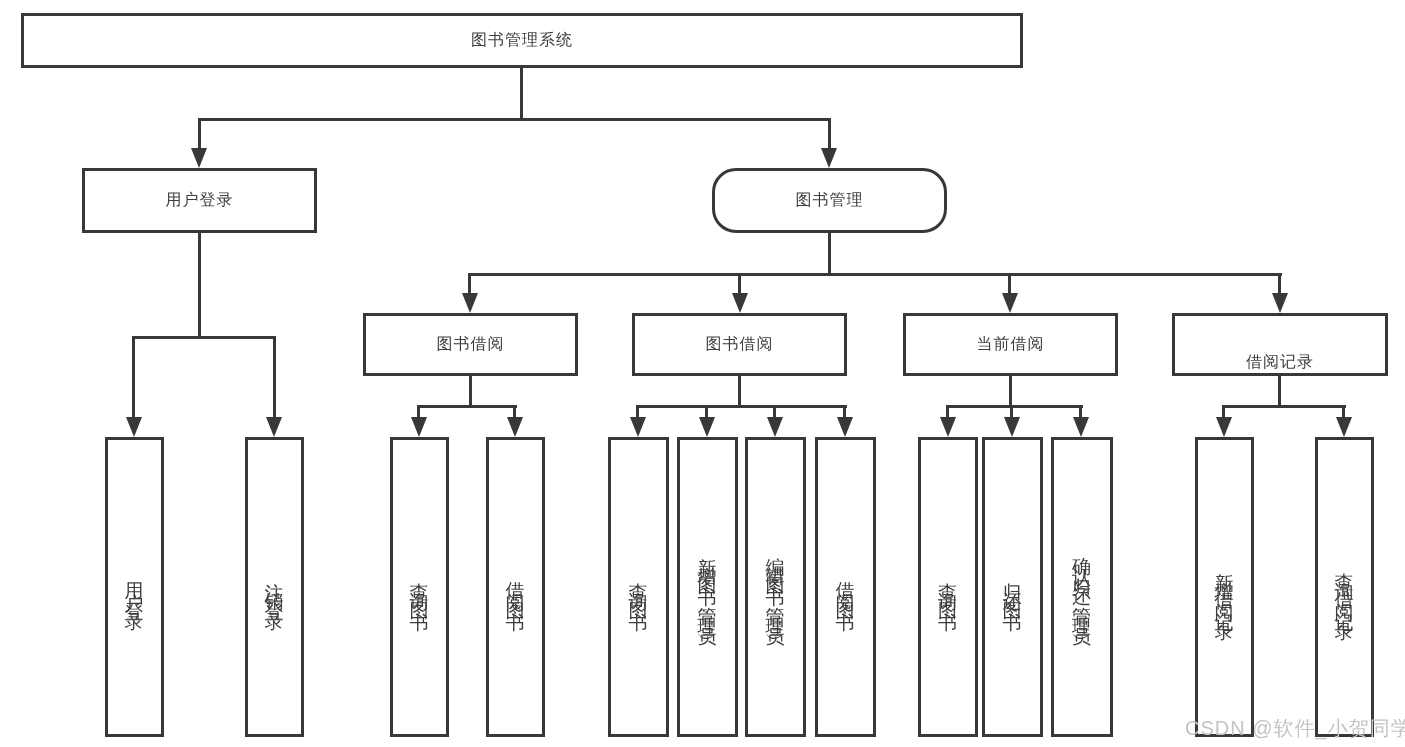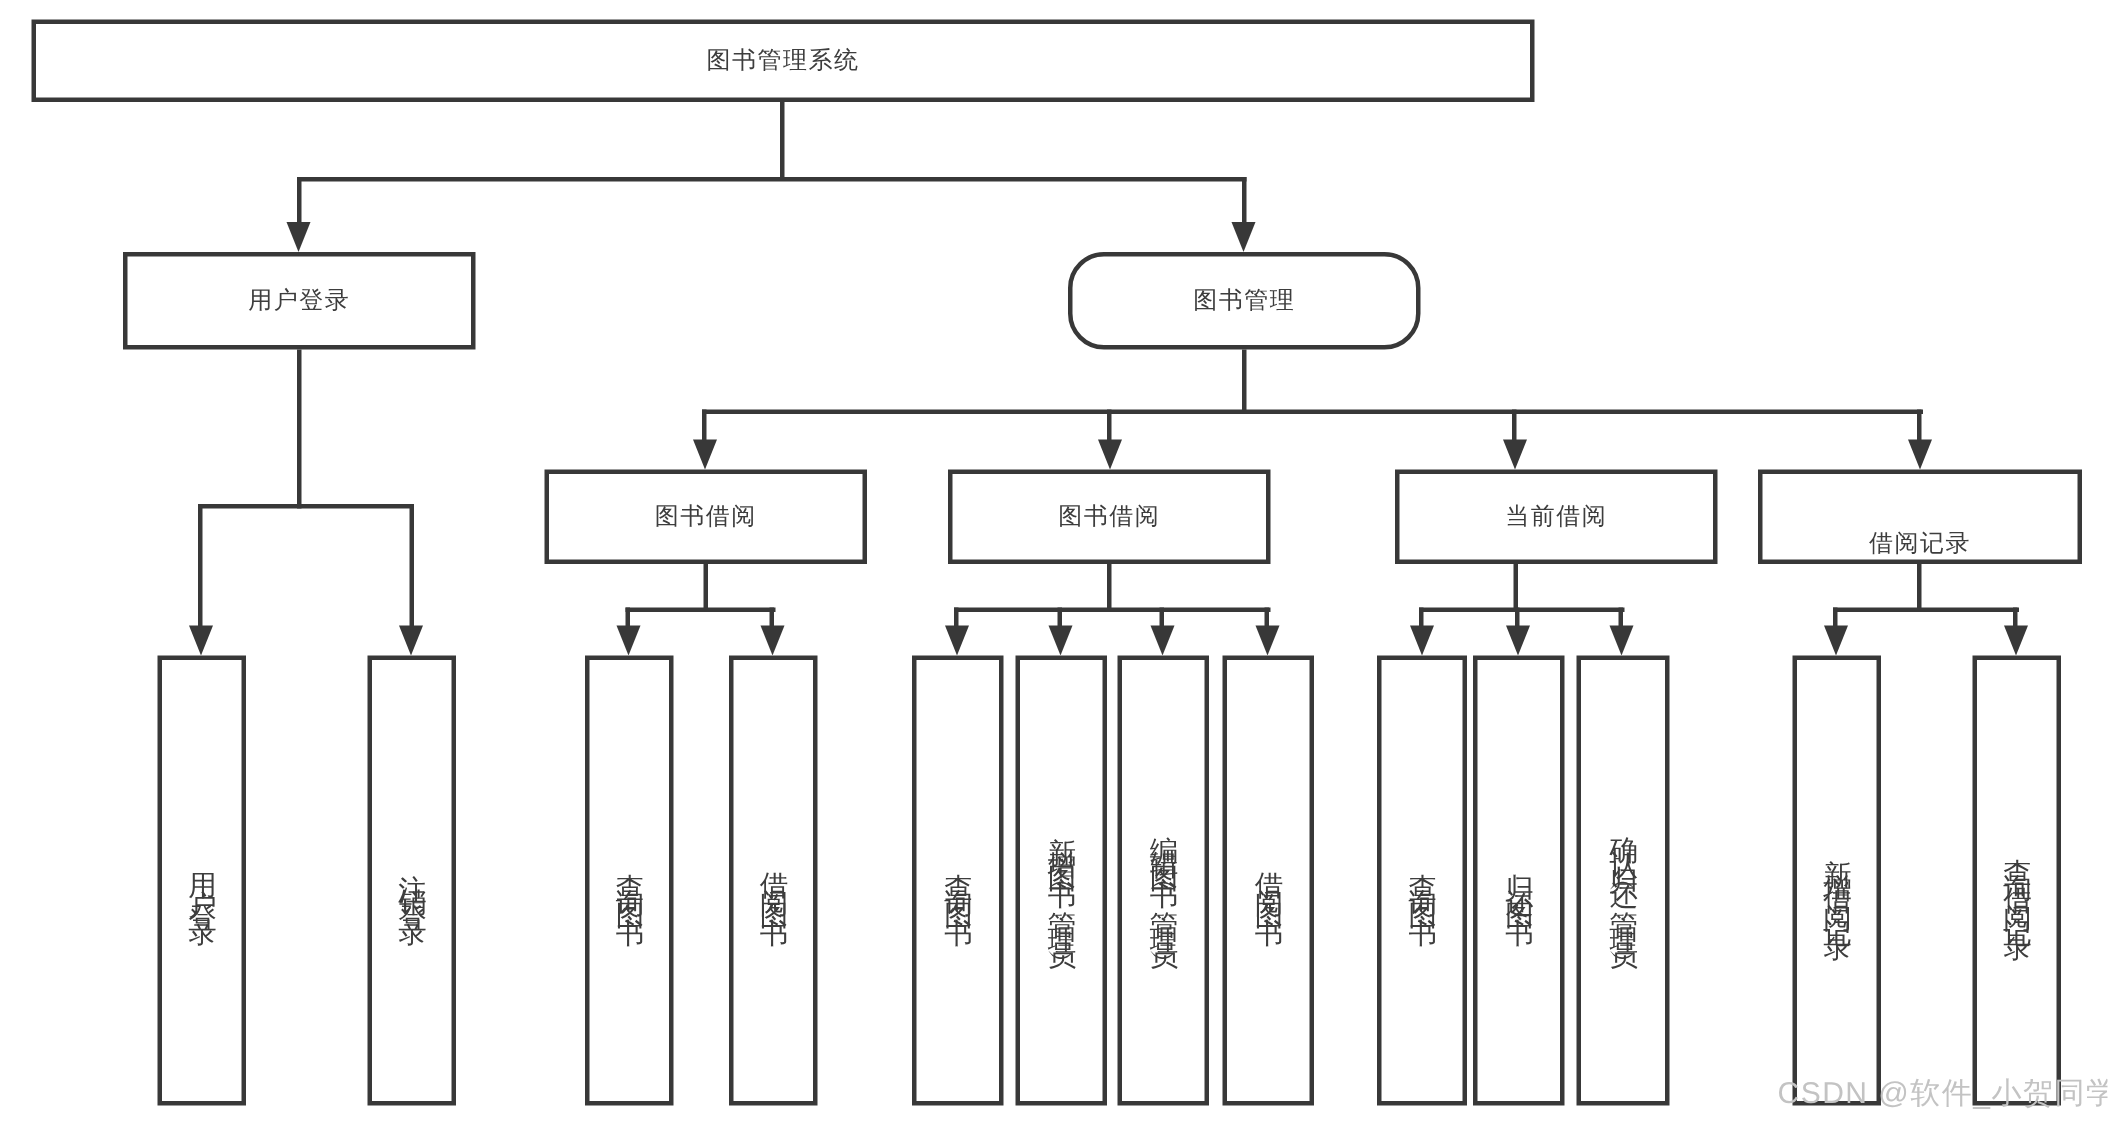--- a/index.html
+++ b/index.html
@@ -23,21 +23,21 @@
   .node.leaf .lbl{
     writing-mode:vertical-rl;text-orientation:mixed;
     font-size:19px;letter-spacing:10px;line-height:1;
   }
   .root  {left:21px;  top:13px;  width:1002px;height:55px;}
   .lv2-a {left:82px;  top:168px; width:235px; height:65px;}
   .lv2-b {left:712px; top:168px; width:235px; height:65px;border-radius:24px;}
   .lv3   {top:313px;  height:63px;width:215px;}
   .lv3-a {left:363px;}
   .lv3-b {left:632px;}
-  .lv3-c {left:930px;}
+  .lv3-c {left:903px;}
   .lv3-d {left:1172px;width:216px;align-items:flex-end;}
   .leaf  {top:437px;  height:300px;}
   
   .vline{position:absolute;width:3px;background:var(--line);}
   .hline{position:absolute;height:3px;background:var(--line);}
   .ahead{
     position:absolute;width:0;height:0;
     border-left:8px solid transparent;border-right:8px solid transparent;
     border-top:20px solid var(--line);
   }

